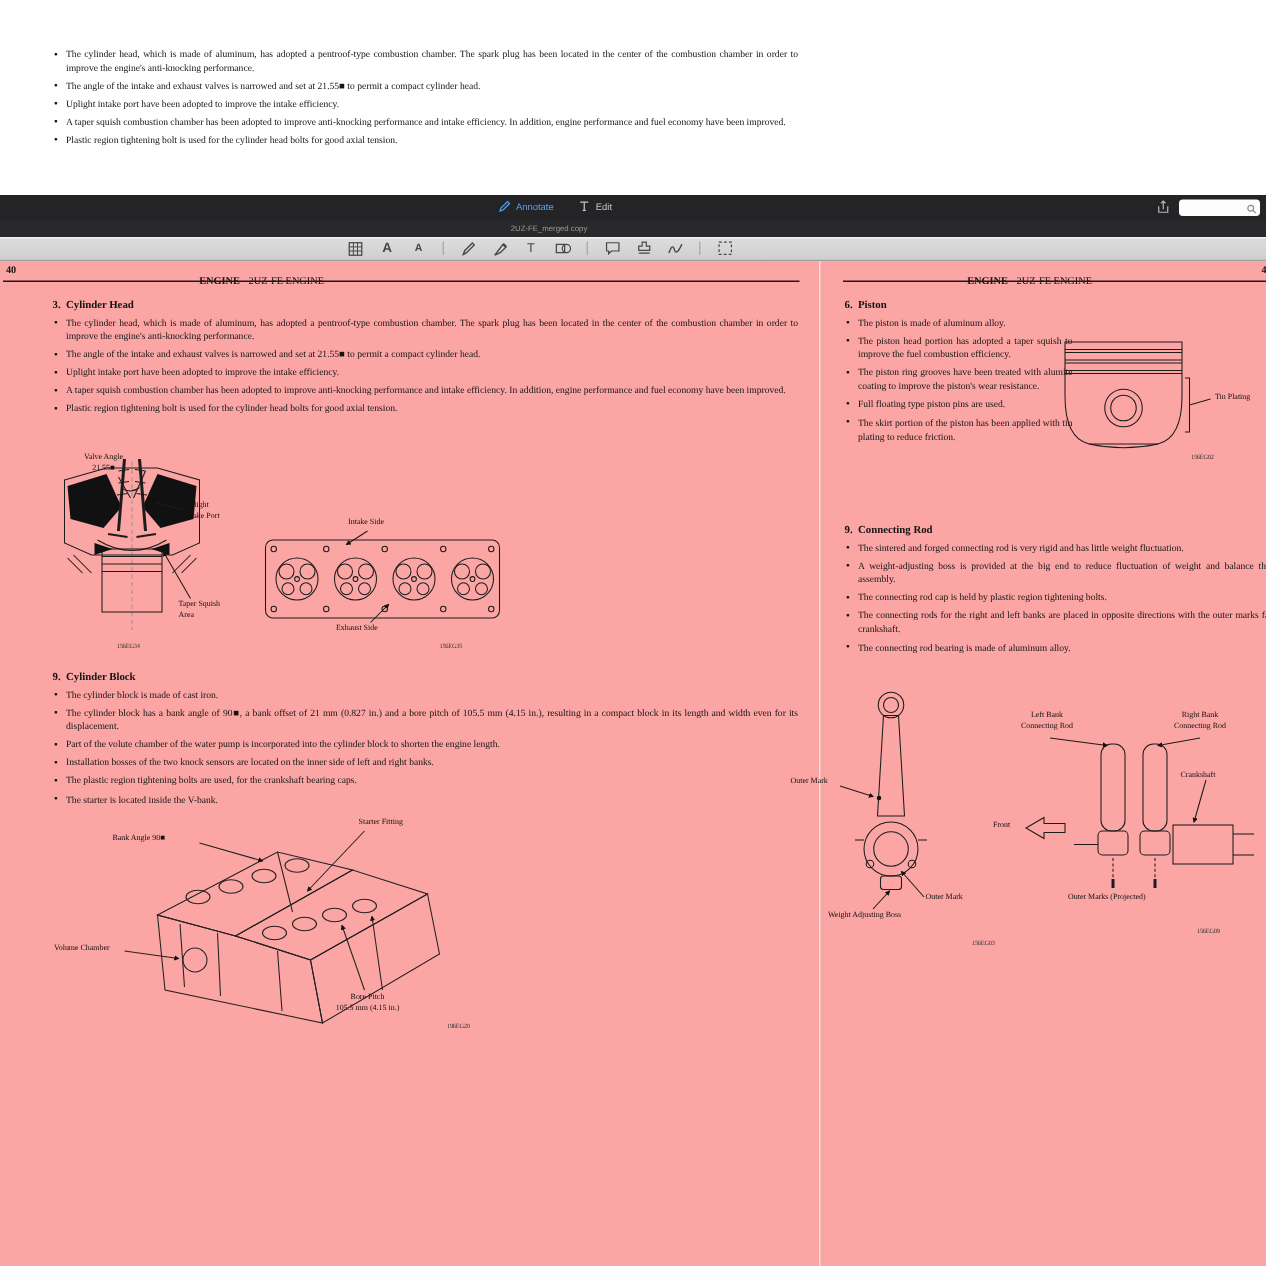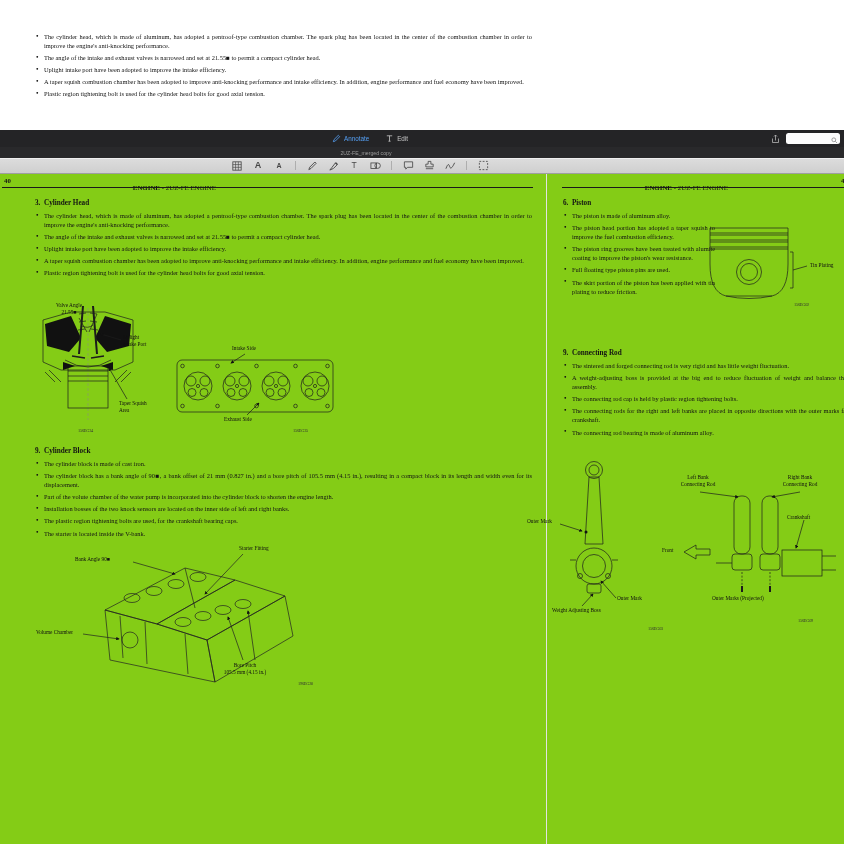--- a/index.html
+++ b/index.html
@@ -155,21 +155,21 @@
       </span>
       <span class="tsep"></span>
       <span class="tbtn">
         <svg width="11" height="11" viewBox="0 0 12 12">
             <rect x="1.5" y="1.5" width="9" height="9" fill="none" stroke="#474747" stroke-width="0.9" stroke-dasharray="2 1.6"></rect>
           </svg>
       </span>
     </div>
   </div>
 
-  <div class="abs" style="left:0;top:174px;width:844px;height:670px;overflow:hidden;background:#84cc16;">
+  <div class="abs" style="left:0;top:174px;width:844px;height:670px;overflow:hidden;background:#fca5a5;">
 
     <div class="pagediv" style="left:546px;top:0;height:670px;"></div>
 
     <div>
       <div class="abs pg-num" style="left:4px;top:3px;">40</div>
       <div class="abs pg-header" style="left:119px;top:3px;">
         <b>ENGINE</b><span> - 2UZ-FE ENGINE</span>
       </div>
       <div class="abs rule" style="left:2px;top:13px;width:531px;"></div>
 

